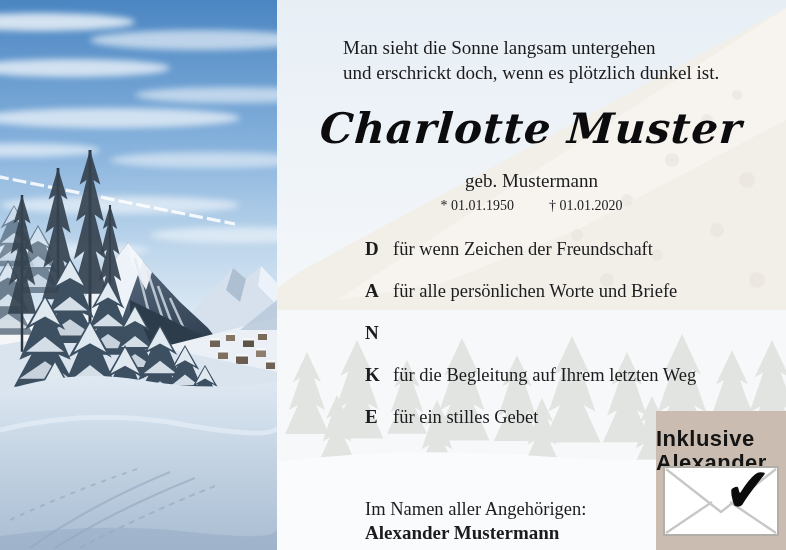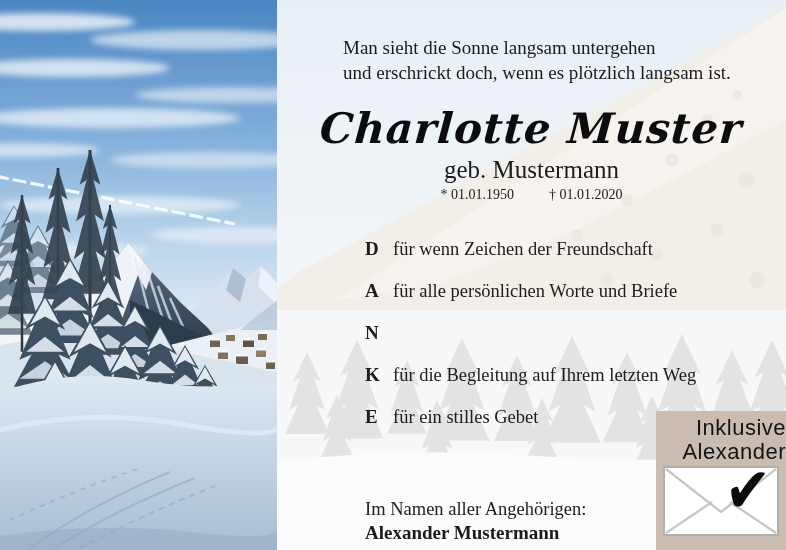--- a/index.html
+++ b/index.html
@@ -15,38 +15,38 @@
   .quote{
     position:absolute;left:66px;top:36px;
     font-size:19px;line-height:24.5px;color:#1b1b1d;white-space:nowrap;
   }
   .name-block{position:absolute;left:0;top:104px;width:100%;text-align:center;}
   .name{
     font-family:"DejaVu Serif", serif;font-style:italic;font-weight:700;
     font-size:42px;line-height:50px;color:#0c0c0e;letter-spacing:1px;
     display:inline-block;transform:skewX(-4deg);
   }
-  .birthname{font-size:25px;line-height:22px;margin-top:5px;}
+  .birthname{font-size:19px;line-height:22px;margin-top:16px;}
   .dates{font-size:14px;line-height:22px;margin-top:3px;}
   .dates .gap{display:inline-block;width:28px;}
 
   .danke{position:absolute;left:88px;top:238px;}
   .danke-row{display:flex;align-items:baseline;height:20px;margin-bottom:22px;font-size:18.5px;}
   .danke-letter{font-weight:700;width:28px;flex:0 0 28px;font-size:19px;}
   .danke-text{white-space:nowrap;}
 
   .closing{position:absolute;left:88px;top:453px;font-size:18.5px;line-height:24px;margin-top:44px;}
   .closing-name{font-weight:700;font-size:19px;}
 
   .badge{
     position:absolute;left:379px;top:411px;width:130px;height:139px;
     font-family:"Liberation Sans", sans-serif;
   }
   .badge-title{
-    text-align:right;padding-top:5px;font-weight:400;font-size:22px;
+    text-align:left;padding-top:16px;font-weight:700;font-size:22px;
     line-height:24px;color:#141414;letter-spacing:0.5px;
   }
   .envelope{
     position:absolute;left:7px;top:55px;width:112px;height:66px;
     background:#ffffff;border:2px solid #b2afa9;
   }
   .envelope svg{display:block;}
   .check{
     position:absolute;left:64px;top:47px;
     font-family:"DejaVu Sans", sans-serif;font-size:66px;line-height:66px;
@@ -241,21 +241,21 @@
         <use href="#fspruce2" transform="translate(375,396) scale(0.9)"></use>
         <use href="#fspruce2" transform="translate(470,400) scale(0.85)"></use>
       </g>
       <path d="M0,462 Q120,446 260,456 T509,450 L509,550 L0,550 Z" fill="#f7f9fa"></path>
 
       <rect x="0" y="0" width="509" height="550" fill="#ffffff" opacity="0.42"></rect>
     </svg>
 
     <div class="quote">
       <div>Man sieht die Sonne langsam untergehen</div>
-      <div>und erschrickt doch, wenn es plötzlich langsam ist.</div>
+      <div>und erschrickt doch, wenn es plötzlich dunkel ist.</div>
     </div>
 
     <div class="name-block">
       <div class="name">Charlotte Muster</div>
       <div class="birthname">geb. Mustermann</div>
       <div class="dates">
         <span>*</span>
         <span>01.01.1950</span>
         <span class="gap"></span>
         <span>†</span>

